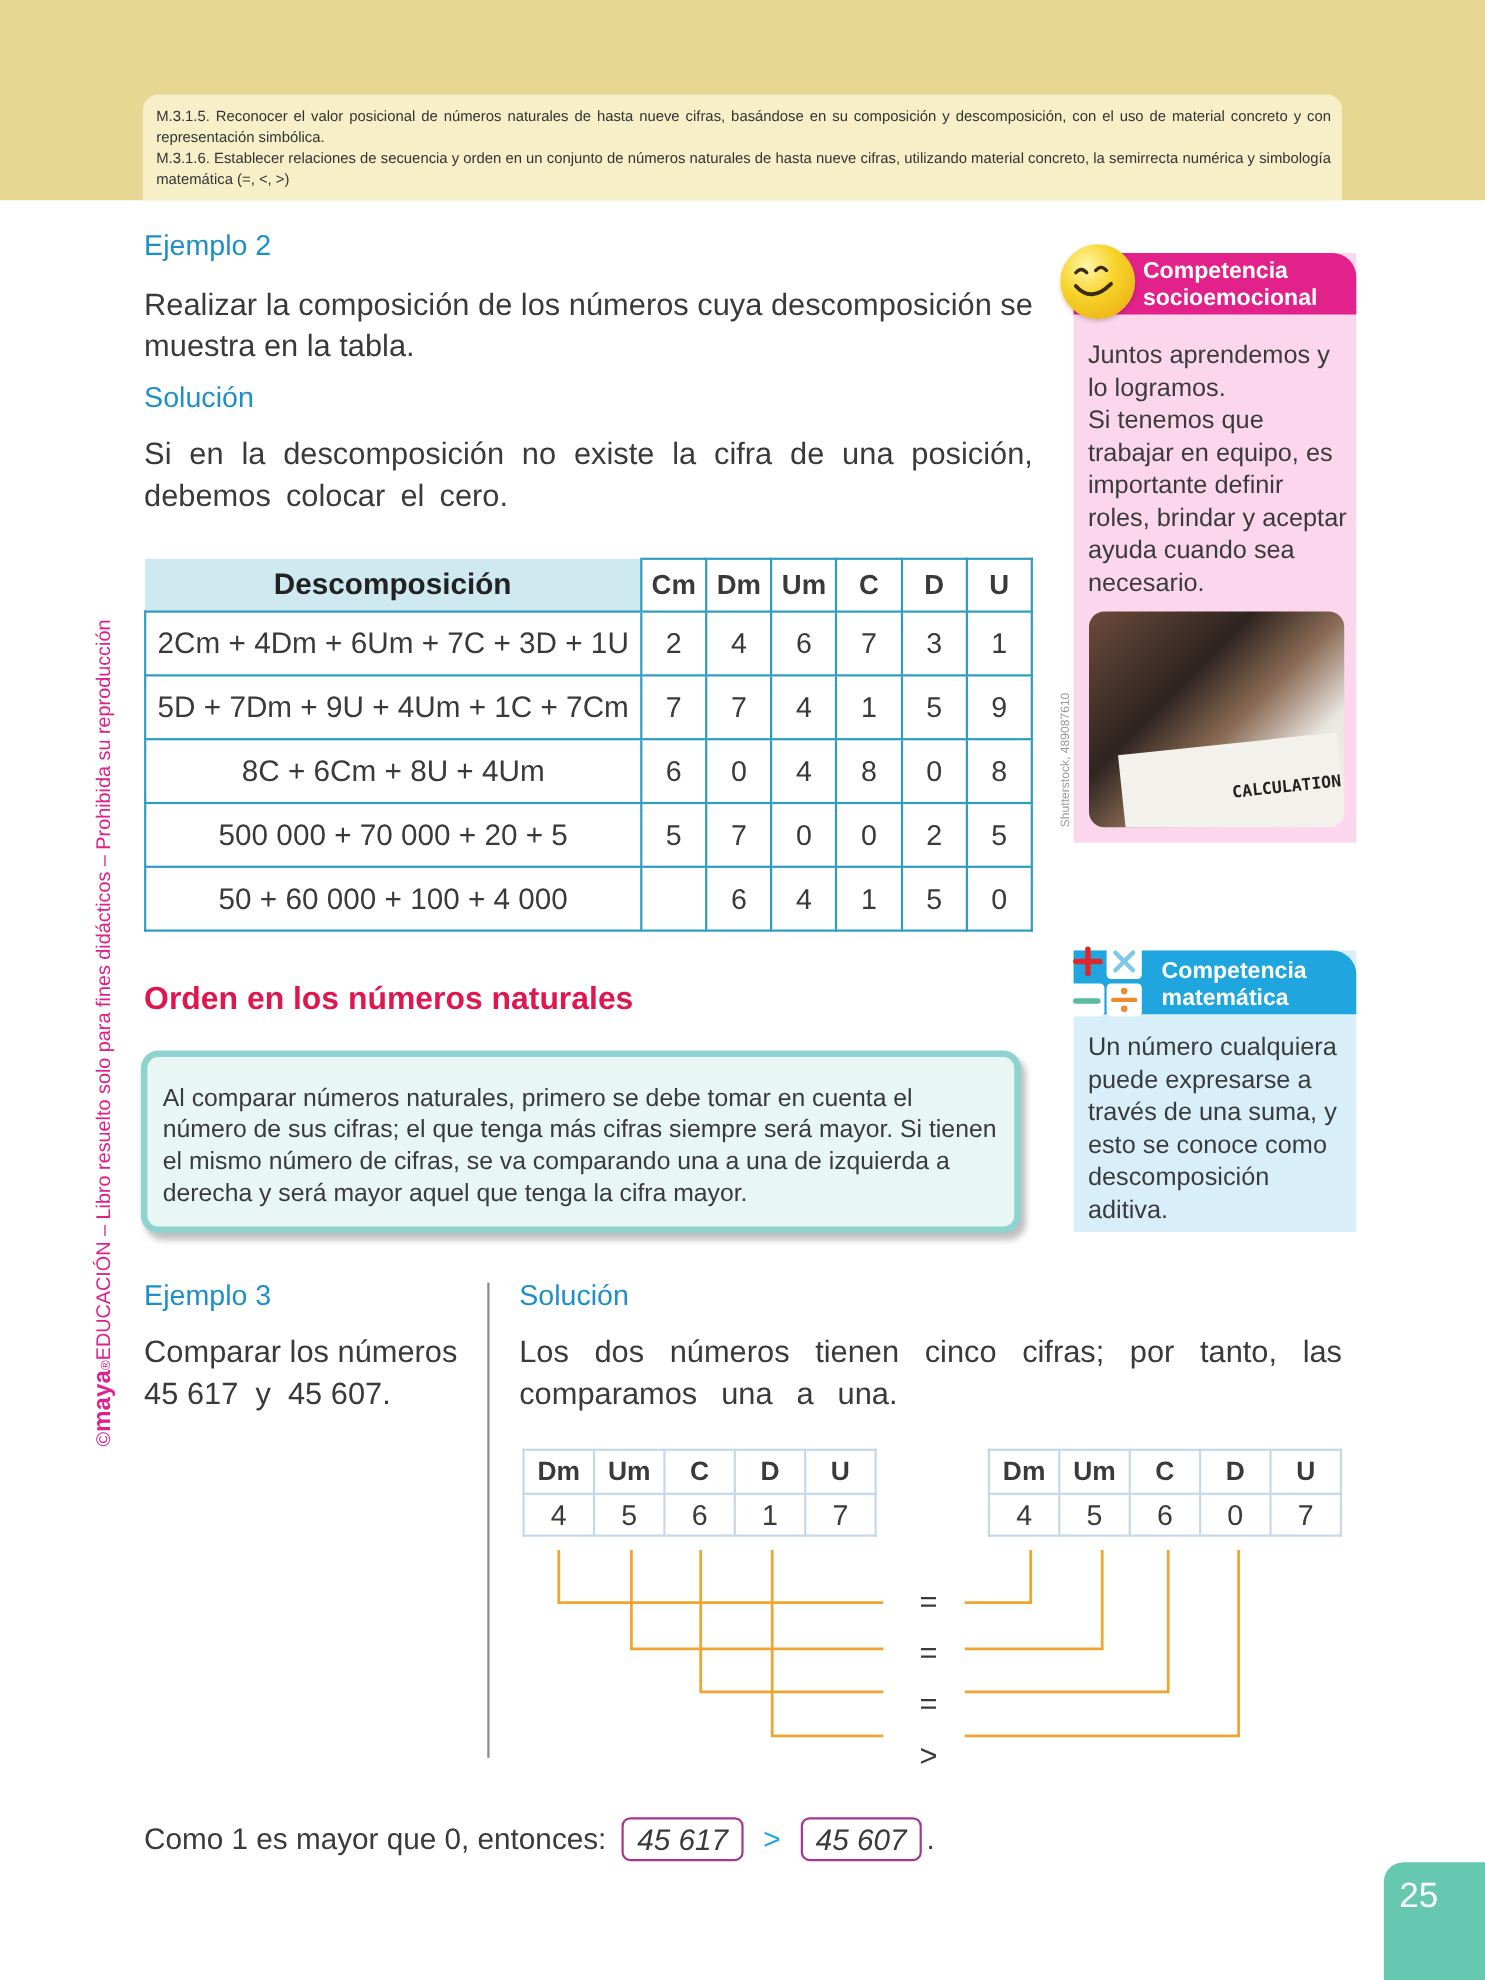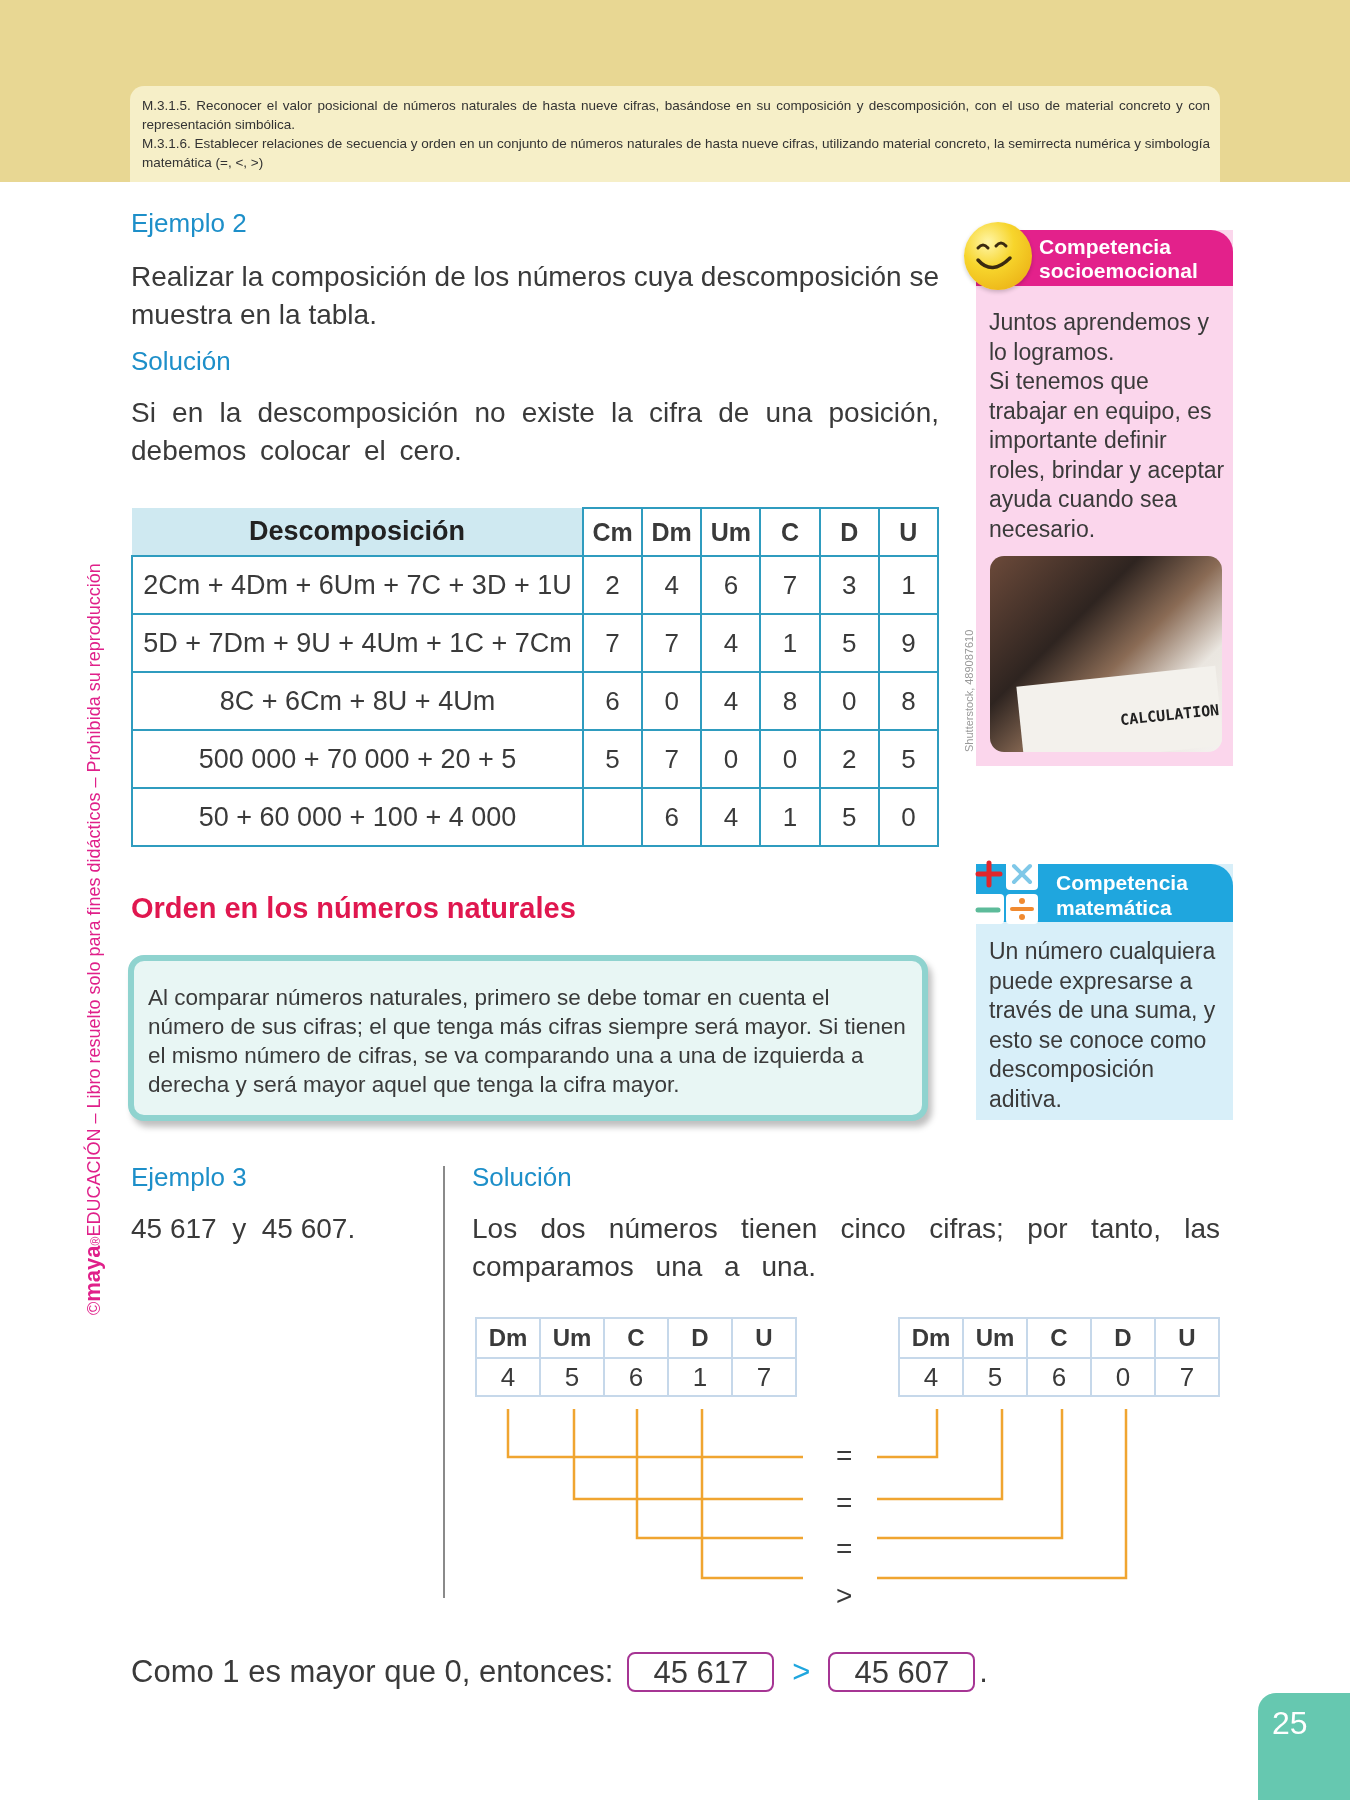--- a/index.html
+++ b/index.html
@@ -139,26 +139,26 @@
     border: 2px solid #c6d8ea; width: 64px; text-align: center;
     font-size: 26px; color: #3a3a3a;
   }
   .mini-table tr.head td { height: 40px; font-weight: bold; font-size: 24px; }
   .mini-table tr.vals td { height: 38px; }
 
   .eq-sign {
     position: absolute; left: 836px; font-size: 28px; color: #3a3a3a;
   }
   .answer {
-    position: absolute; left: 131px; top: 1652px; font-size: 31px; color: #3a3a3a;
+    position: absolute; left: 131px; top: 1652px; font-size: 27px; color: #3a3a3a;
     display: flex; align-items: center; white-space: nowrap;
   }
   .num-box {
     display: inline-block; border: 2.5px solid #a63594; border-radius: 8px;
-    padding: 0 24px; height: 40px; line-height: 38px; margin: 0 4px;
+    padding: 0 12px; height: 40px; line-height: 38px; margin: 0 4px; font-style: italic;
   }
   .gt { color: #1fa6de; margin: 0 14px; }
   .page-num {
     position: absolute; left: 1258px; top: 1693px; width: 92px; height: 107px;
     background: #66c8b0; border-radius: 18px 0 0 0;
     color: #fff; font-size: 32px; padding: 12px 0 0 14px;
   }
 </style>
 </head>
 <body>
@@ -281,20 +281,21 @@
   </svg>
 </div>
 <div class="mat-title">
   <div>Competencia</div>
   <div>matemática</div>
 </div>
 <div class="mat-text">Un número cualquiera puede expresarse a través de una suma, y esto se conoce como descomposición aditiva.</div>
 
 <div class="blue-head" style="left:131px; top:1162px;">Ejemplo 3</div>
 <div class="body-text" style="left:131px; top:1210px;">
+  <div>Comparar los números</div>
   <div style="white-space:pre">45 617  y  45 607.</div>
 </div>
 <div class="vline"></div>
 <div class="blue-head" style="left:472px; top:1162px;">Solución</div>
 <div class="body-text" style="left:472px; top:1210px; width:748px; text-align:justify; text-align-last:left; word-spacing:14px;">Los dos números tienen cinco cifras; por tanto, las comparamos una a una.</div>
 
 <table class="mini-table" style="left:475px; top:1317px;">
   <tbody>
       <tr class="head">
     <td class="c-dm">Dm</td>

